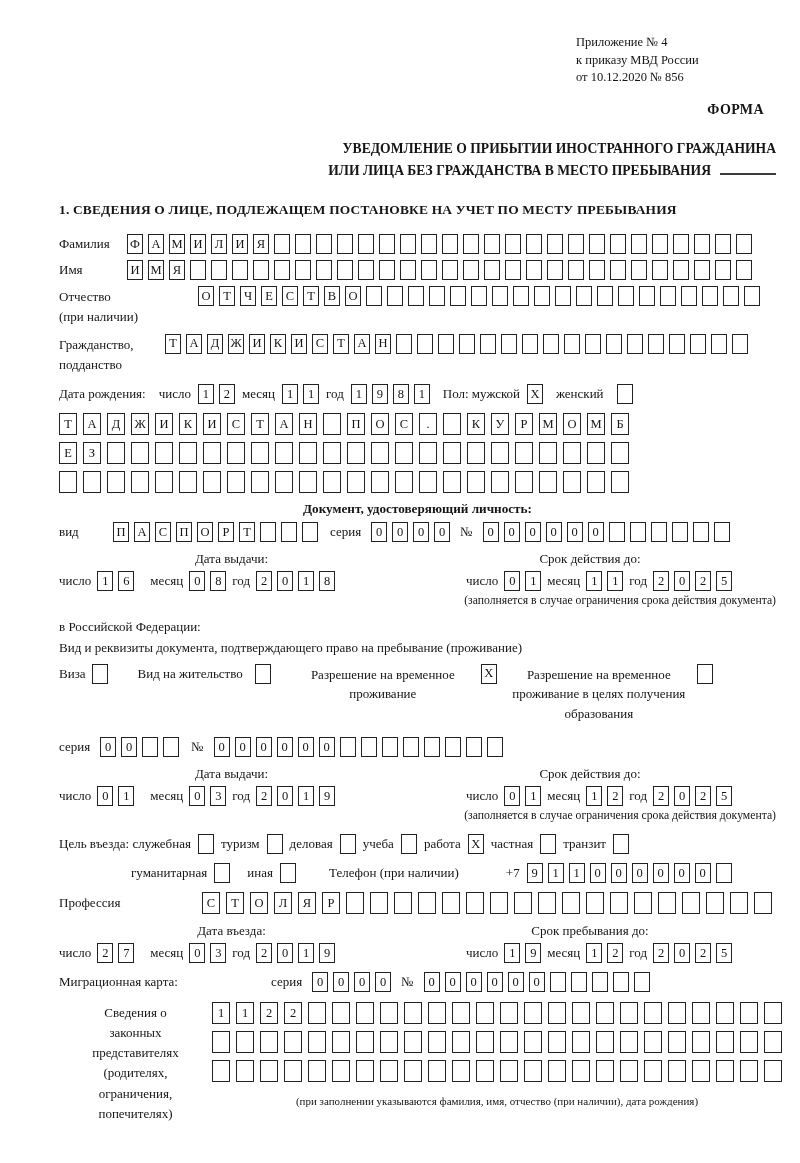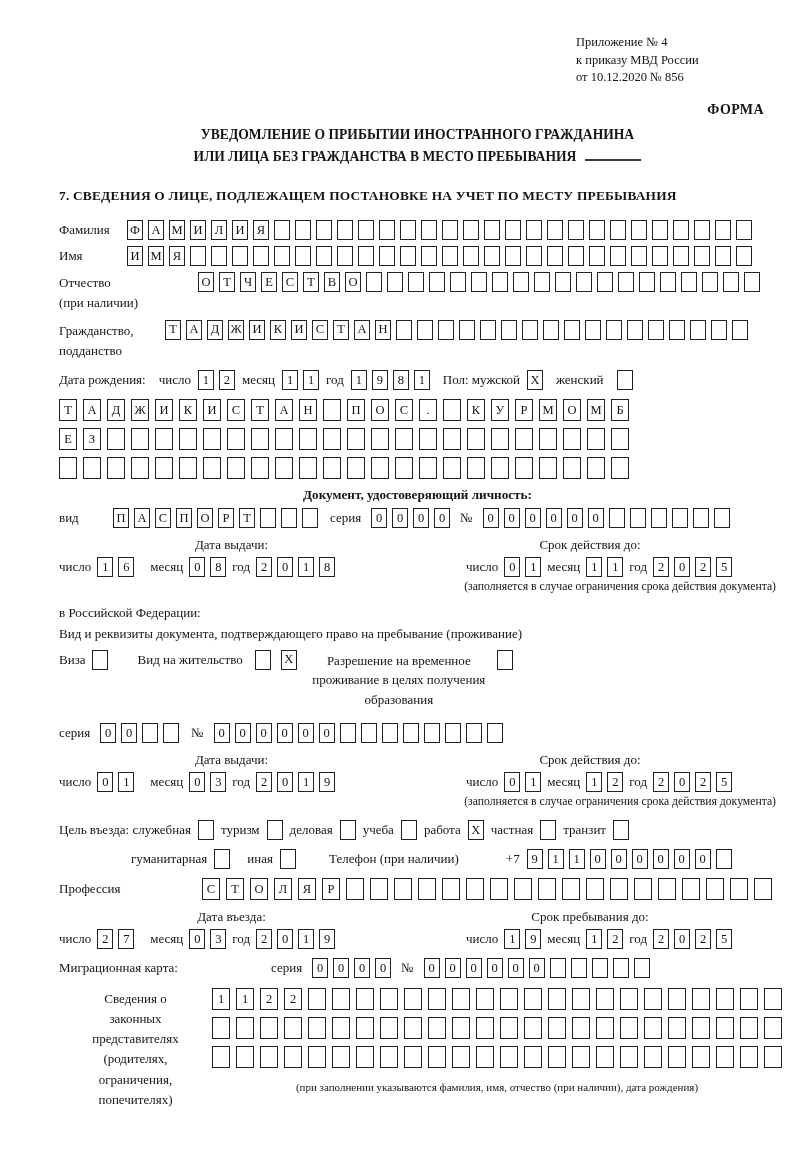--- a/index.html
+++ b/index.html
@@ -9,21 +9,21 @@
     width: 800px; height: 1163px;
     background: #fff; color: #151515;
     font-family: "Liberation Serif", serif;
     font-size: 13px;
     padding: 34px 24px 0 59px;
     overflow: hidden;
   }
   .annex { margin-left: auto; width: 200px; font-size: 12.5px; line-height: 1.4; }
   .annex-note { margin-top: 4px; font-size: 12px; line-height: 1.4; }
   .form-word { text-align: right; font-weight: bold; font-size: 14px; margin-top: 15px; padding-right: 12px; letter-spacing: .4px; }
-  .title { text-align: center; font-weight: bold; font-size: 13.6px; margin-top: 6px; line-height: 1.65; }
+  .title { text-align: right; font-weight: bold; font-size: 13.6px; margin-top: 20px; line-height: 1.65; }
   .blank { display: inline-block; width: 56px; border-bottom: 2px solid #3c3c3c; margin-left: 9px; vertical-align: baseline; }
   .section-title { font-weight: bold; font-size: 13.4px; margin-top: 20px; letter-spacing: .2px; }
 
   .cells { display: inline-flex; gap: 5px; }
   .cell {
     flex: none; width: 16px; height: 20px;
     border: 1.6px solid #222; background: #fff;
     display: inline-flex; align-items: center; justify-content: center;
     font-size: 12.5px; line-height: 1;
   }
@@ -80,21 +80,21 @@
     <div>от 10.12.2020 № 856</div>
   </div>
 
   <div class="form-word">ФОРМА</div>
 
   <div class="title">
     <div>УВЕДОМЛЕНИЕ О ПРИБЫТИИ ИНОСТРАННОГО ГРАЖДАНИНА</div>
     <div><span>ИЛИ ЛИЦА БЕЗ ГРАЖДАНСТВА В МЕСТО ПРЕБЫВАНИЯ</span><span class="blank"></span></div>
   </div>
 
-  <div class="section-title">7. СВЕДЕНИЯ О ЛИЦЕ, ПОДЛЕЖАЩЕМ ПОСТАНОВКЕ НА УЧЕТ ПО МЕСТУ ПРЕБЫВАНИЯ</div>
+  <div class="section-title">1. СВЕДЕНИЯ О ЛИЦЕ, ПОДЛЕЖАЩЕМ ПОСТАНОВКЕ НА УЧЕТ ПО МЕСТУ ПРЕБЫВАНИЯ</div>
 
   <div class="row" style="margin-top:16px">
     <span class="lab w-surname">Фамилия</span>
     <span class="cells">
         <span class="cell">Ф</span>
         <span class="cell">А</span>
         <span class="cell">М</span>
         <span class="cell">И</span>
         <span class="cell">Л</span>
         <span class="cell">И</span>
@@ -441,20 +441,21 @@
 
   <div class="cbrow">
     <span class="cb-label">Виза</span>
     <span class="cells ml6">
         <span class="cell"></span>
       </span>
     <span class="cb-label" style="margin-left:30px">Вид на жительство</span>
     <span class="cells ml12">
         <span class="cell"></span>
       </span>
+    <span class="cb-label-multi" style="margin-left:24px">Разрешение на временное проживание</span>
     <span class="cells ml10">
         <span class="cell">X</span>
       </span>
     <span class="cb-label-multi" style="margin-left:14px">Разрешение на временное проживание в целях получения образования</span>
     <span class="cells ml10">
         <span class="cell"></span>
       </span>
   </div>
 
   <div class="row" style="margin-top:14px">

